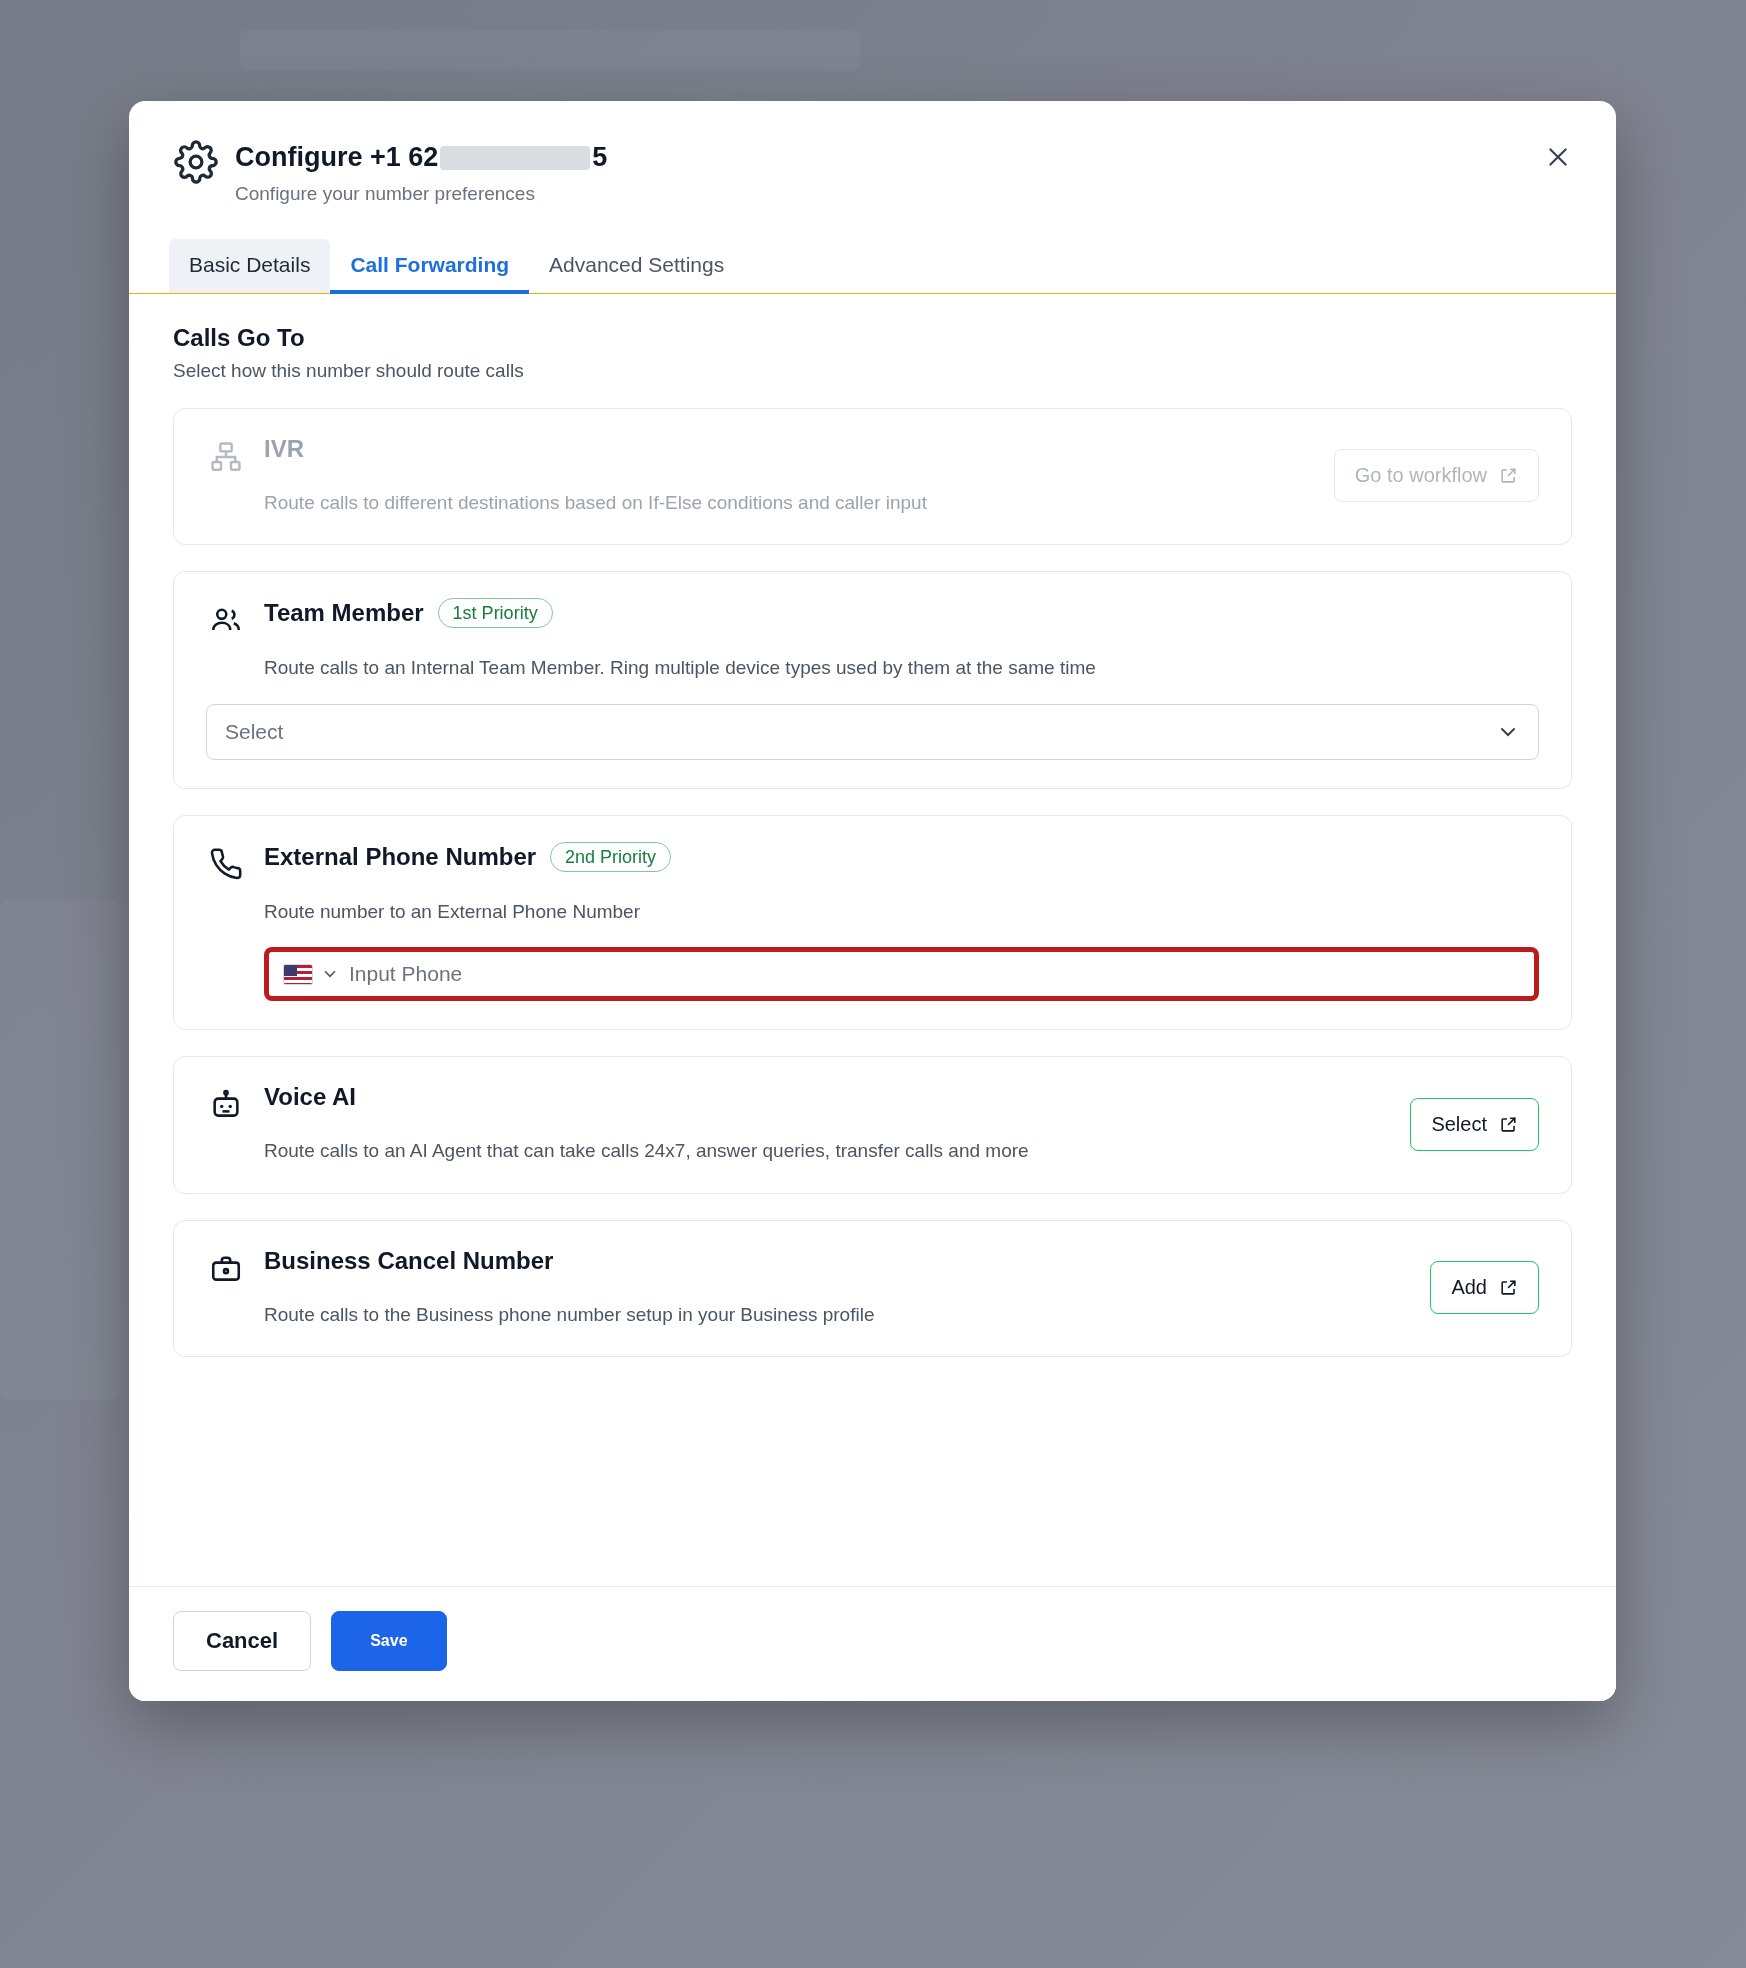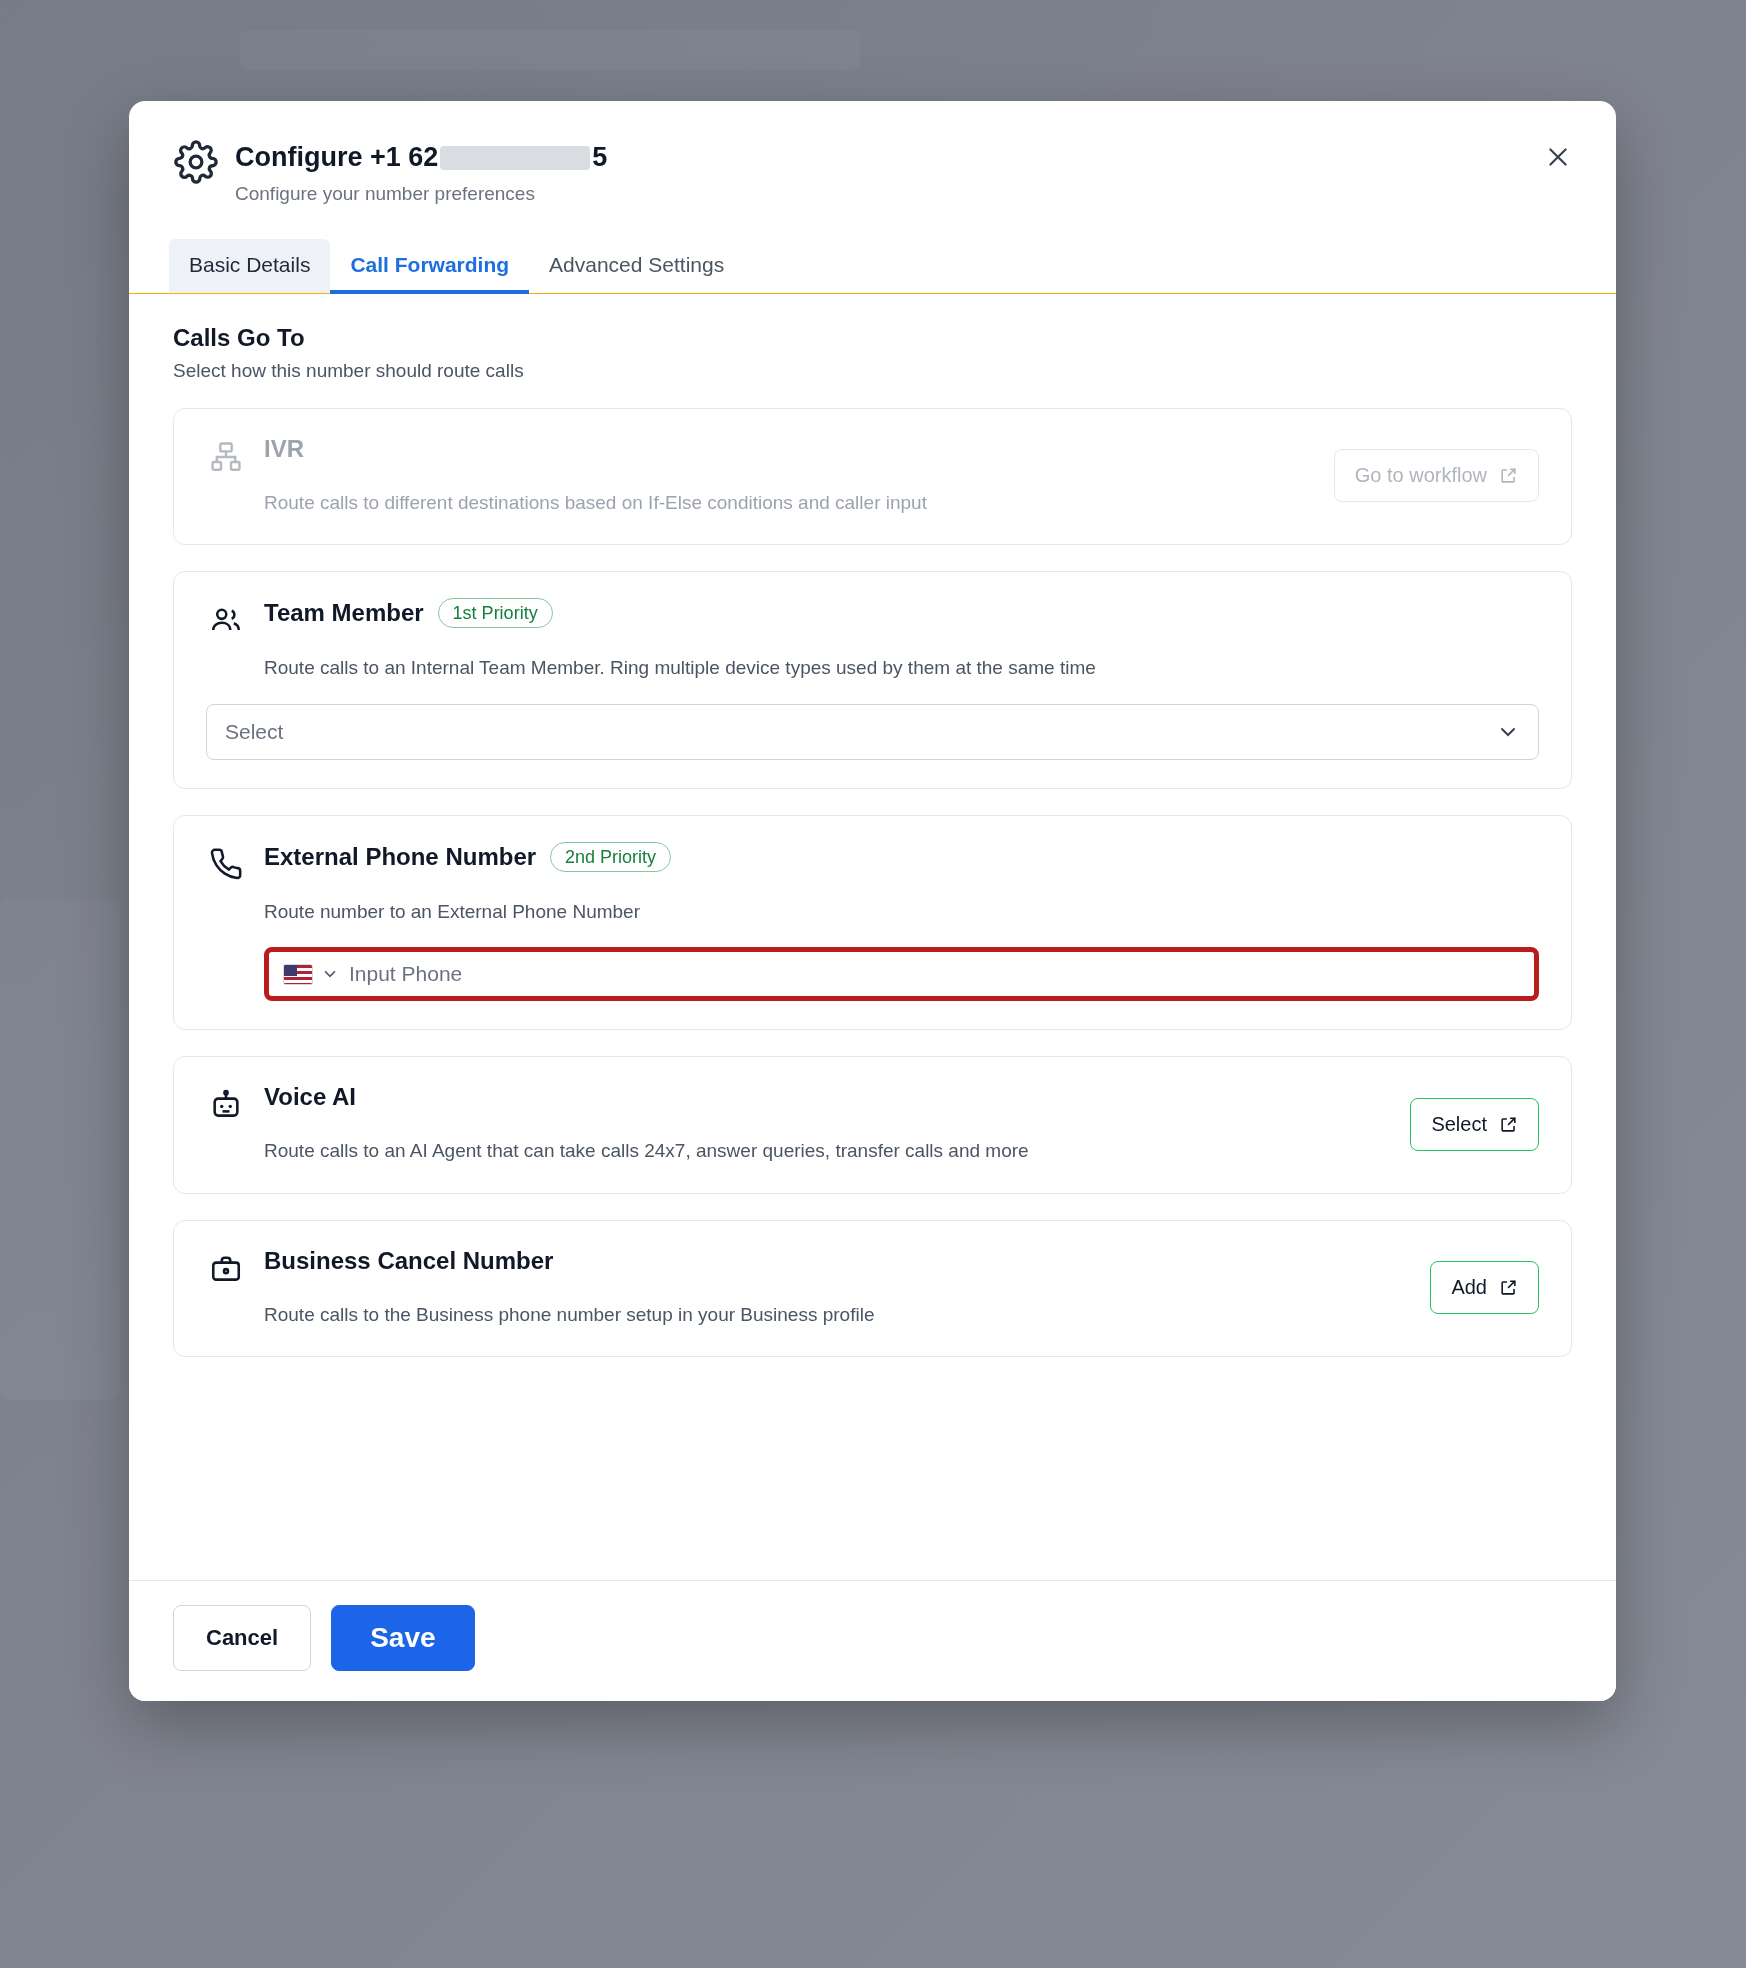--- a/index.html
+++ b/index.html
@@ -266,21 +266,21 @@
     font-size: 22px;
     font-weight: bold;
     color: #111827;
     padding: 16px 32px;
     cursor: pointer;
   }
   .btn-save {
     background: #1c64e8;
     border: 1px solid #1c64e8;
     border-radius: 8px;
-    font-size: 28px;
+    font-size: 16px;
     font-weight: bold;
     color: #fff;
     padding: 16px 38px;
     cursor: pointer;
   }
   svg { display: block; }
 </style>
 </head>
 <body>
 

